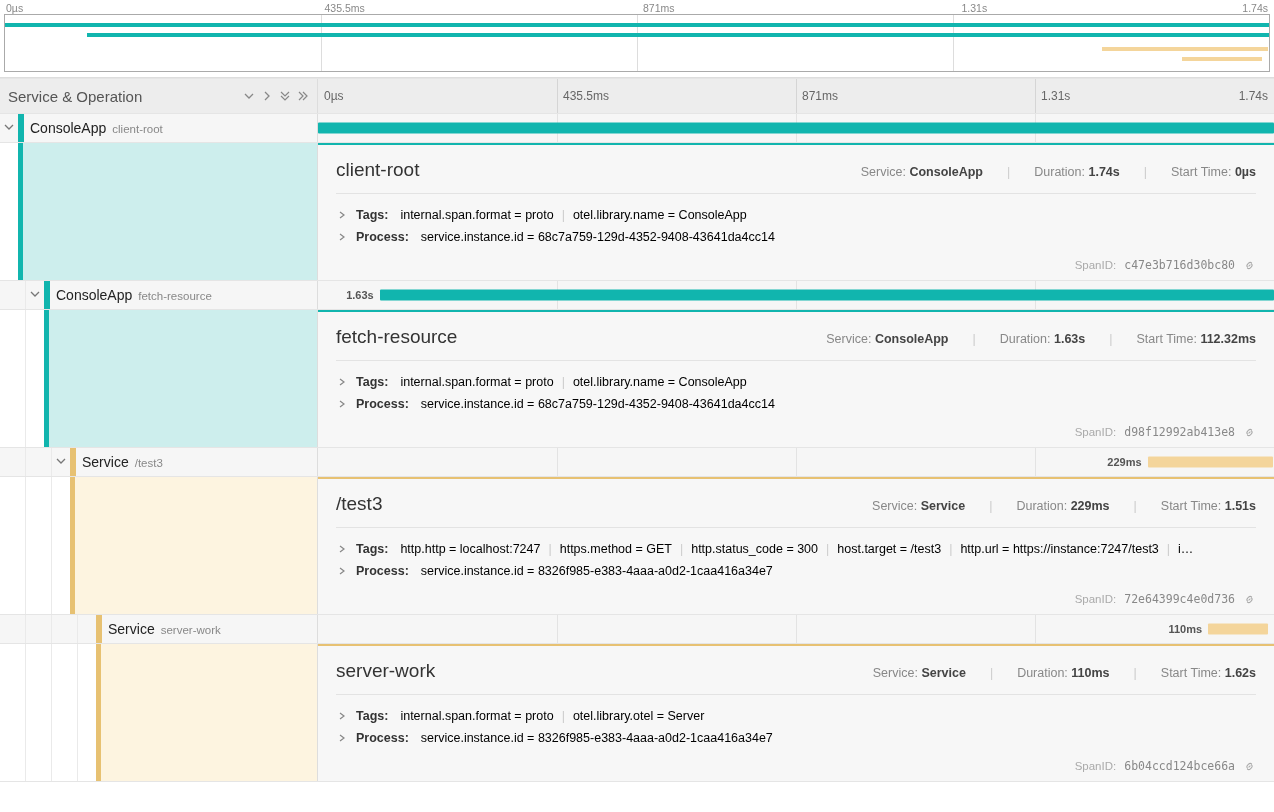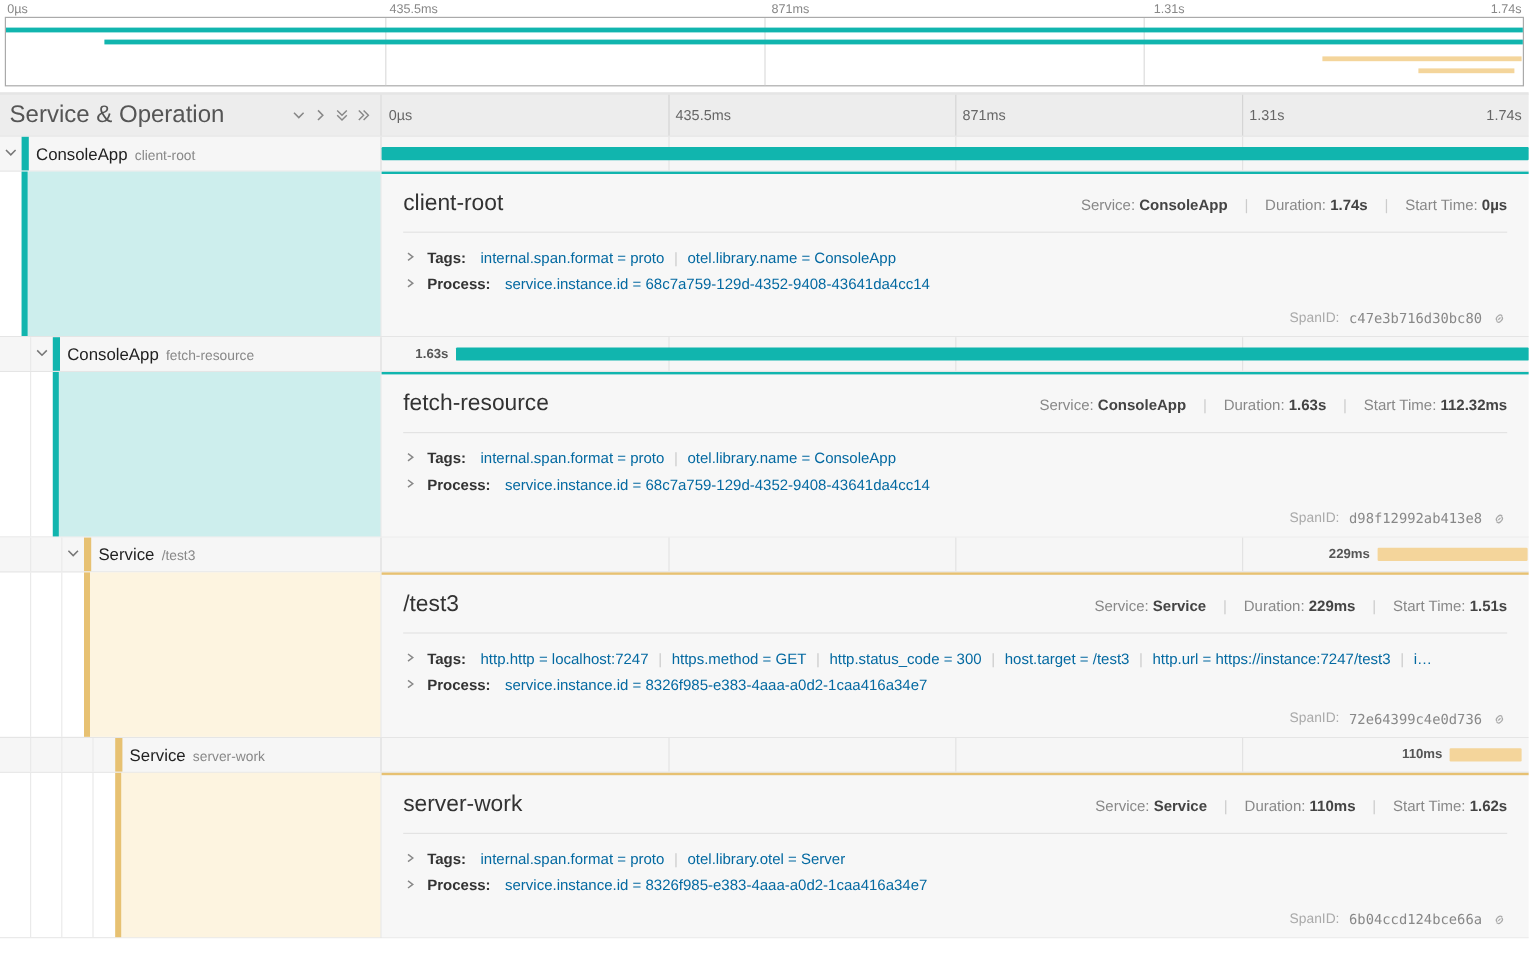--- a/index.html
+++ b/index.html
@@ -55,21 +55,21 @@
   .left-col {
     width: 318px;
     flex: 0 0 318px;
     display: flex;
     align-items: center;
     border-right: 1px solid #ddd;
     padding: 0 8px;
     position: relative;
   }
   .header-title {
-    font-size: 20px;
+    font-size: 15px;
     color: #555;
     text-align: center;
   }
   .header-icons {
     display: flex;
     gap: 6px;
     margin-left: auto;
     color: #888;
   }
   .hdr-icon svg { width: 12px; height: 12px; display:block; }
@@ -186,40 +186,40 @@
     border-bottom: 1px solid #e3e3e3;
     margin-bottom: 10px;
   }
   .detail-op {
     font-size: 19px;
     color: #333;
   }
   .detail-meta {
     margin-left: auto;
     display: flex;
-    gap: 14px;
+    gap: 24px;
     font-size: 12.5px;
     color: #888;
     align-items: baseline;
   }
   .detail-meta .sep { color: #ccc; }
   .detail-meta b { color: #444; font-weight: 600; }
   .kv-row {
     display: flex;
     gap: 8px;
     font-size: 12.5px;
     color: #888;
     padding: 4px 0 4px 2px;
     align-items: center;
     flex-wrap: nowrap;
     overflow: hidden;
   }
   .kv-row .chev { color: #888; font-size: 10px; width:10px; }
   .kv-row .lbl { color: #333; font-weight: 600; margin-right:4px;}
-  .kv-row .kv { color: #0369a1; white-space: nowrap; }
+  .kv-row .kv { color: #000000; white-space: nowrap; }
   .kv-row .kvsep { color: #ccc; }
   .spanid-row {
     display: flex;
     justify-content: flex-end;
     gap: 8px;
     align-items: center;
     font-size: 11.5px;
     color: #aaa;
     margin-top: 10px;
   }

